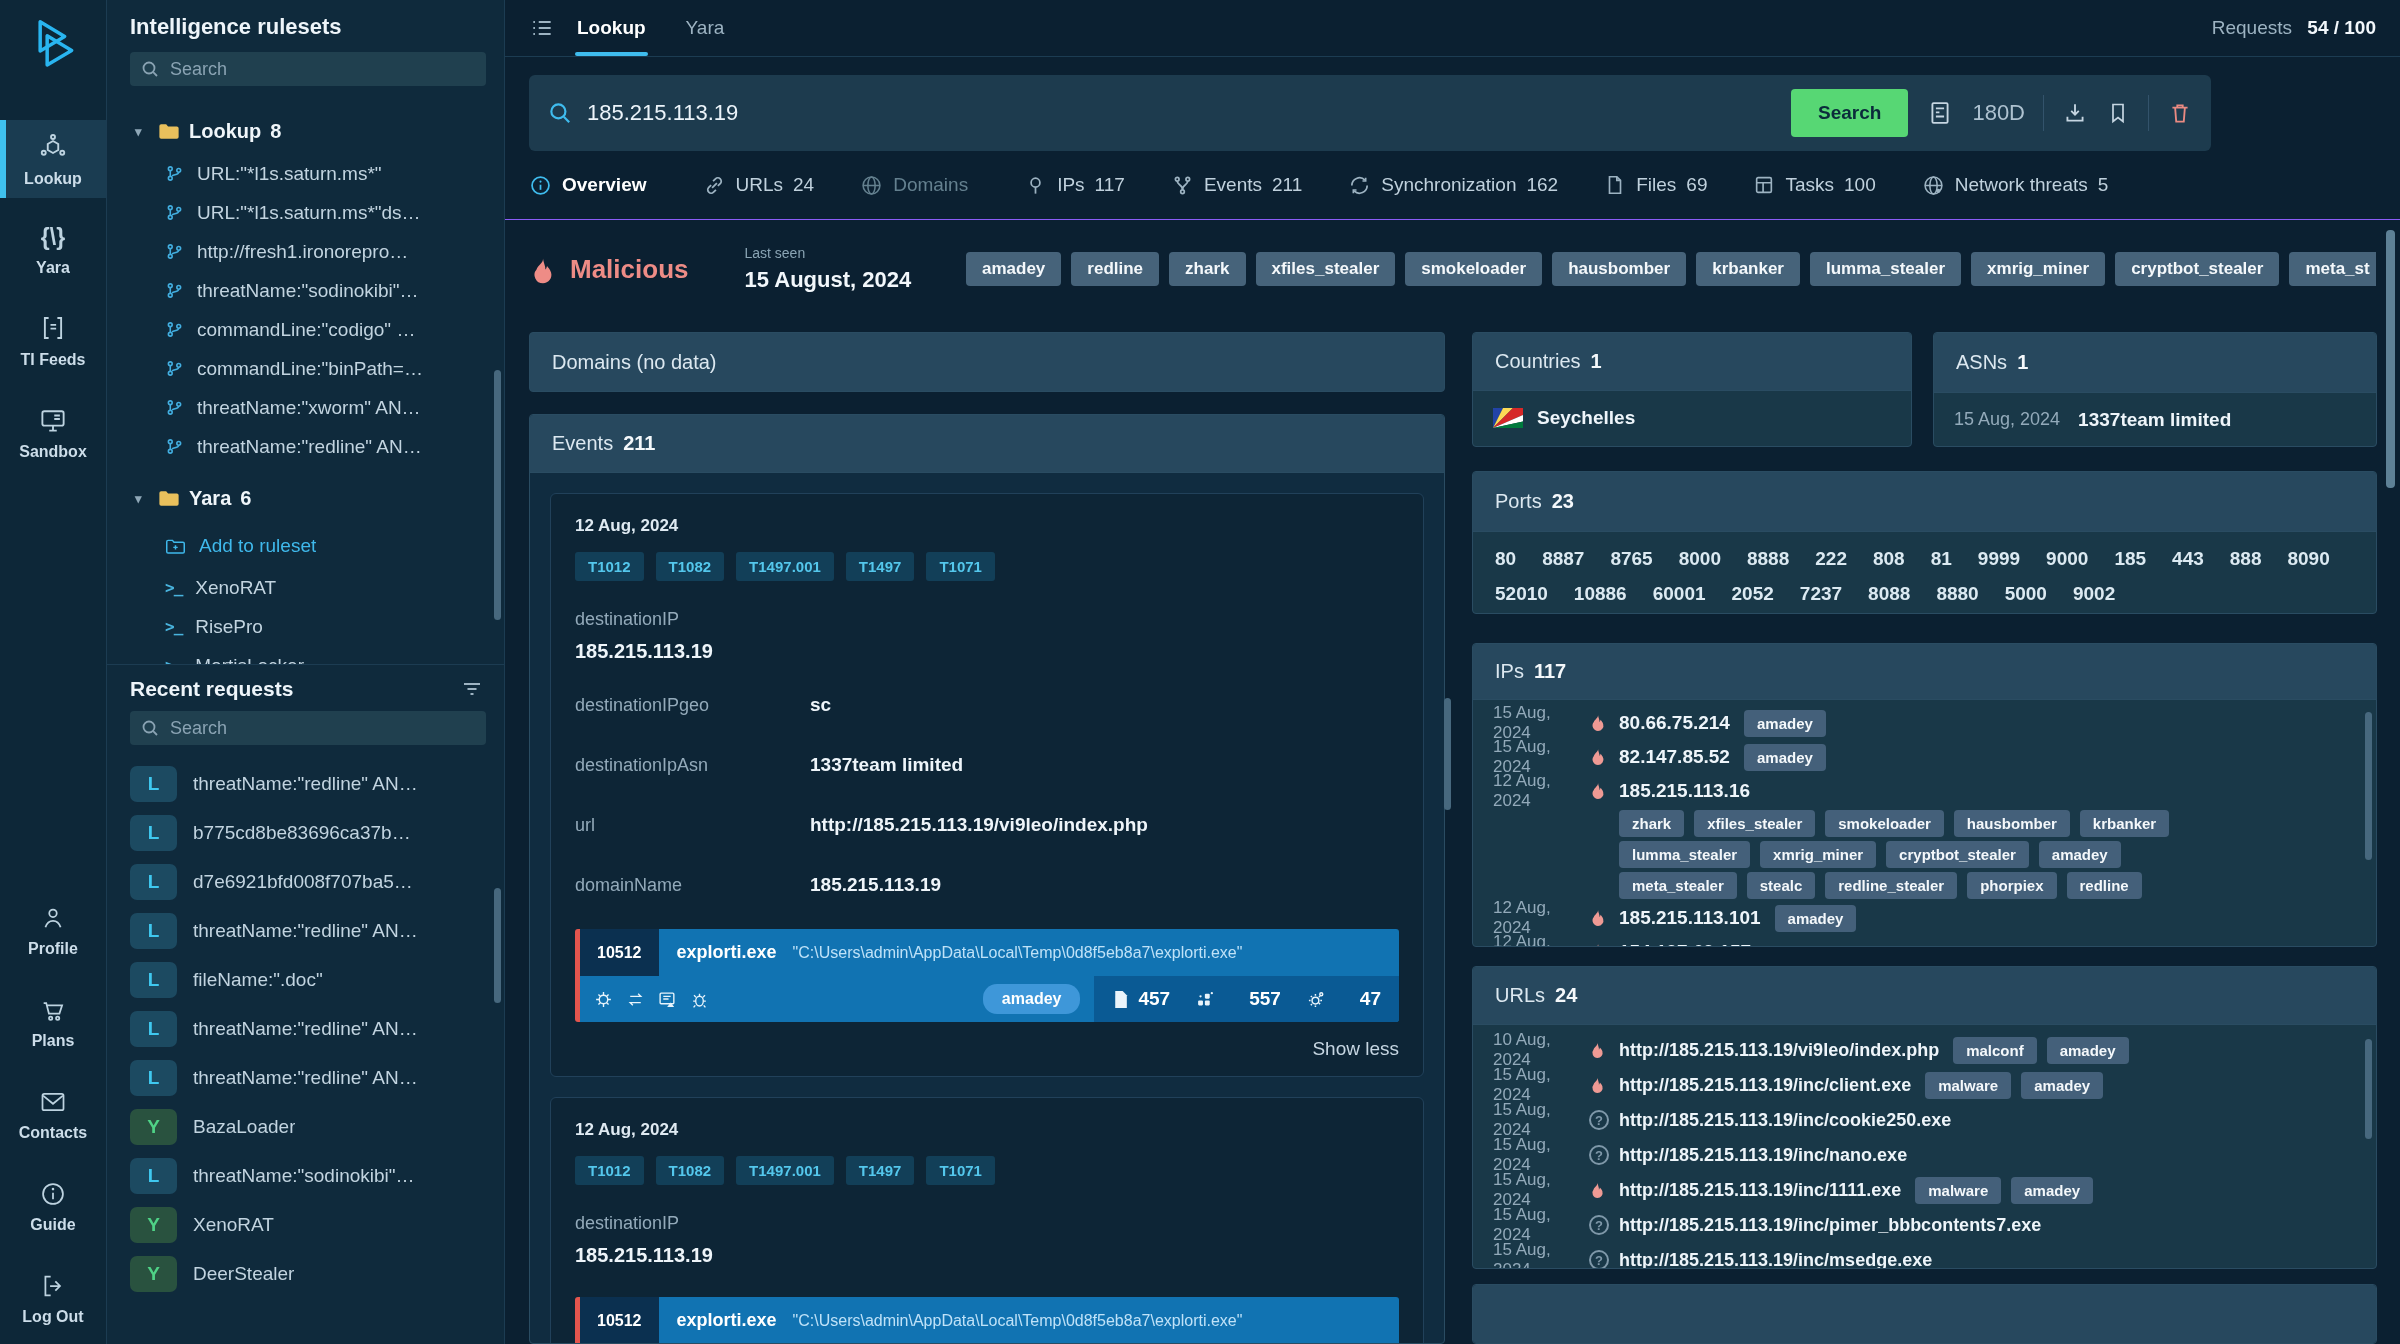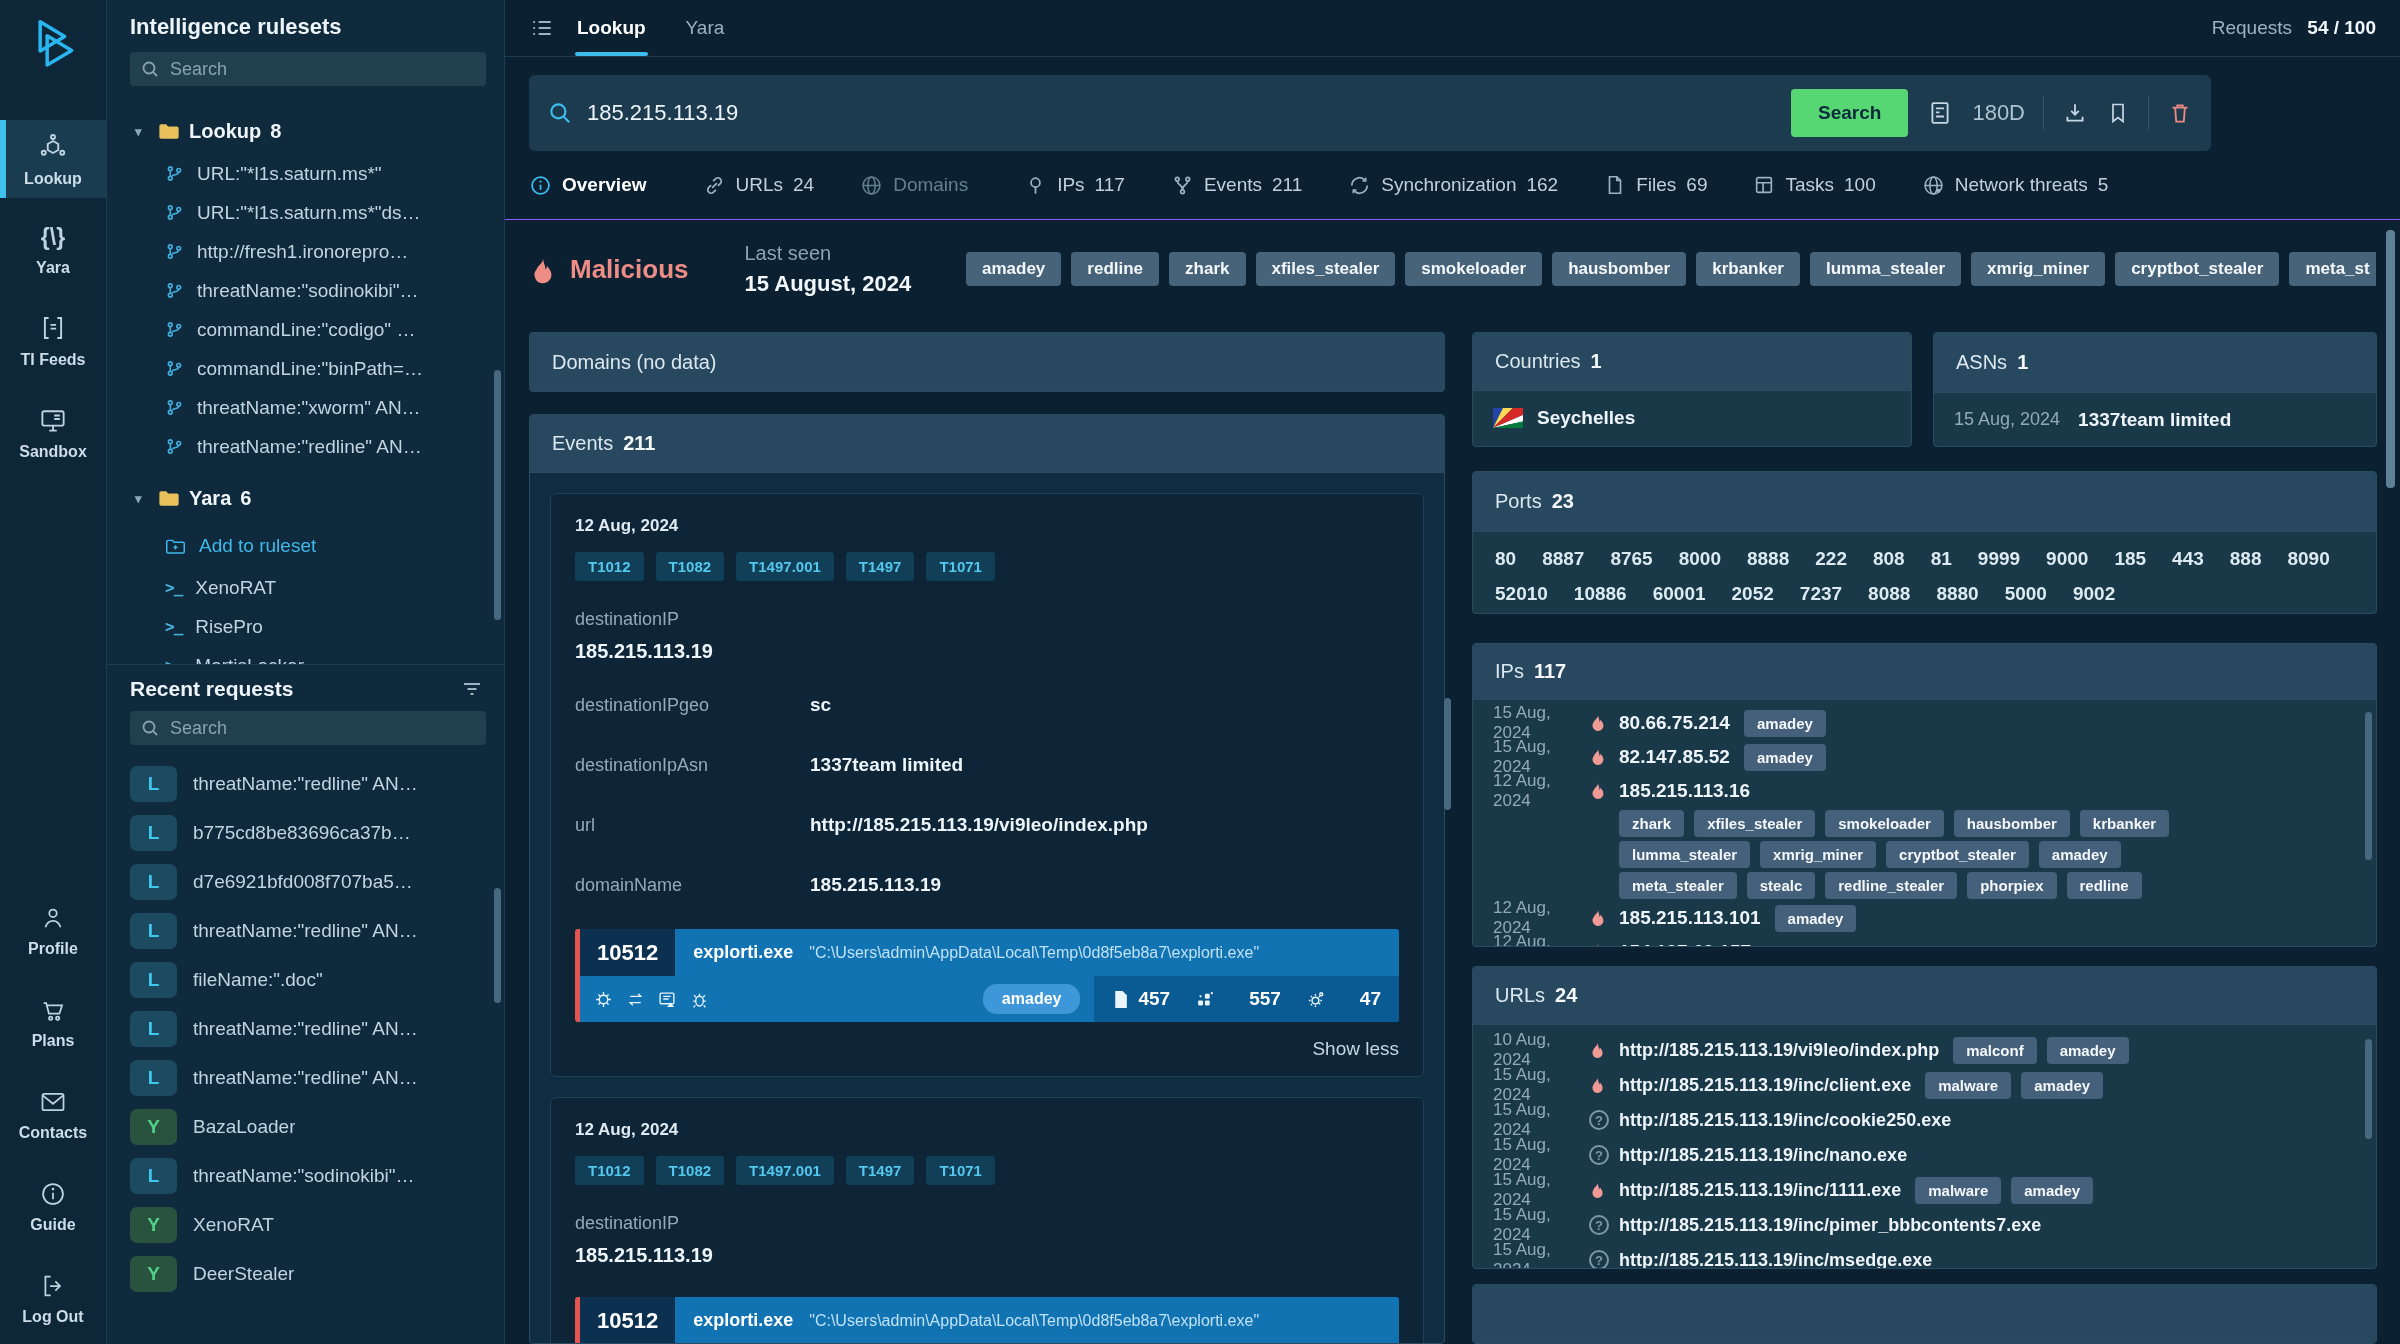--- a/index.html
+++ b/index.html
@@ -86,21 +86,21 @@
   .rtab { display:flex; align-items:center; gap:10px; font-size:19px; color:#c0d1dd; cursor:pointer; white-space:nowrap; }
   .rtab .ric { color:#9db3c2; display:flex; }
   .rtab.active { color:#ffffff; font-weight:bold; }
   .rtab.active .ric { color:#3fbcee; }
   .rtab.disabled { color:#64808f; cursor:default; }
   .rtab.disabled .ric { color:#64808f; }
 
   .summary { height:98px; flex:0 0 98px; display:flex; align-items:center; padding:0 24px; overflow:hidden; }
   .verdict { display:flex; align-items:flex-end; gap:13px; color:#ee8c86; font-size:26px; font-weight:bold; }
   .lastseen { margin-left:56px; }
-  .ls-l { font-size:20px; color:#8aa4b4; }
+  .ls-l { font-size:14px; color:#8aa4b4; }
   .ls-d { font-size:22px; font-weight:bold; color:#f2f7fb; margin-top:6px; }
   .tags { margin-left:auto; width:1410px; display:flex; gap:10px; overflow:hidden; align-items:center; }
   .tag { background:#46637a; color:#f4f8fb; font-size:17px; font-weight:bold; padding:7px 16px;
          border-radius:4px; white-space:nowrap; flex:0 0 auto; cursor:pointer; }
 
   .content { flex:1; display:flex; gap:27px; padding:14px 24px 0; overflow:hidden; position:relative; }
   .col-left { width:916px; flex:0 0 916px; display:flex; flex-direction:column; position:relative; }
   .col-right { flex:1; display:flex; flex-direction:column; position:relative; }
 
   .p-head { background:#27485e; height:58px; display:flex; align-items:center; padding:0 22px;
@@ -121,21 +121,21 @@
           border-radius:3px; cursor:pointer; }
   .flabel { font-size:18px; color:#93aaba; margin-top:28px; }
   .fvalue { font-size:20px; font-weight:bold; color:#eef5fa; margin-top:10px; }
   .frows { margin-top:24px; }
   .frow { display:flex; height:36px; align-items:center; font-size:18px;margin-top:24px; }
   .frow .k { width:235px; flex:0 0 235px; color:#93aaba; }
   .frow .v { color:#eef5fa; font-weight:bold; font-size:19px; white-space:nowrap; overflow:hidden; }
   .proc { margin-top:26px; background:#1173b2; border-left:5px solid #e3554e; border-radius:3px; overflow:hidden; }
   .proc-top { height:47px; display:flex; align-items:center; }
   .pid { background:#0b3050; height:100%; display:flex; align-items:center; padding:0 17px;
-         font-size:22px; font-weight:bold; color:#ffffff; }
+         font-size:16px; font-weight:bold; color:#ffffff; }
   .pname { font-size:18px; font-weight:bold; color:#ffffff; margin-left:18px; }
   .ppath { font-size:16px; color:#bfe2f8; margin-left:16px; white-space:nowrap; overflow:hidden; }
   .proc-bot { height:46px; display:flex; align-items:center; padding-left:14px; }
   .picons { display:flex; gap:13px; color:#e8f4fc; align-items:center; }
   .ptag { margin-left:auto; background:#3e97d9; color:#ffffff; font-size:16px; font-weight:bold;
           padding:6px 19px; border-radius:14px; margin-right:14px; cursor:pointer; }
   .pstats { background:#0a5a94; height:46px; display:flex; align-items:center; gap:12px; padding:0 18px; }
   .pstat { display:flex; align-items:center; gap:9px; font-size:19px; font-weight:bold; color:#ffffff; }
   .pstat + .pstat { margin-left:14px;gap:34px; }
   .toggle { text-align:right; font-size:19px; color:#c6d6e2; margin-top:16px; cursor:pointer; }

